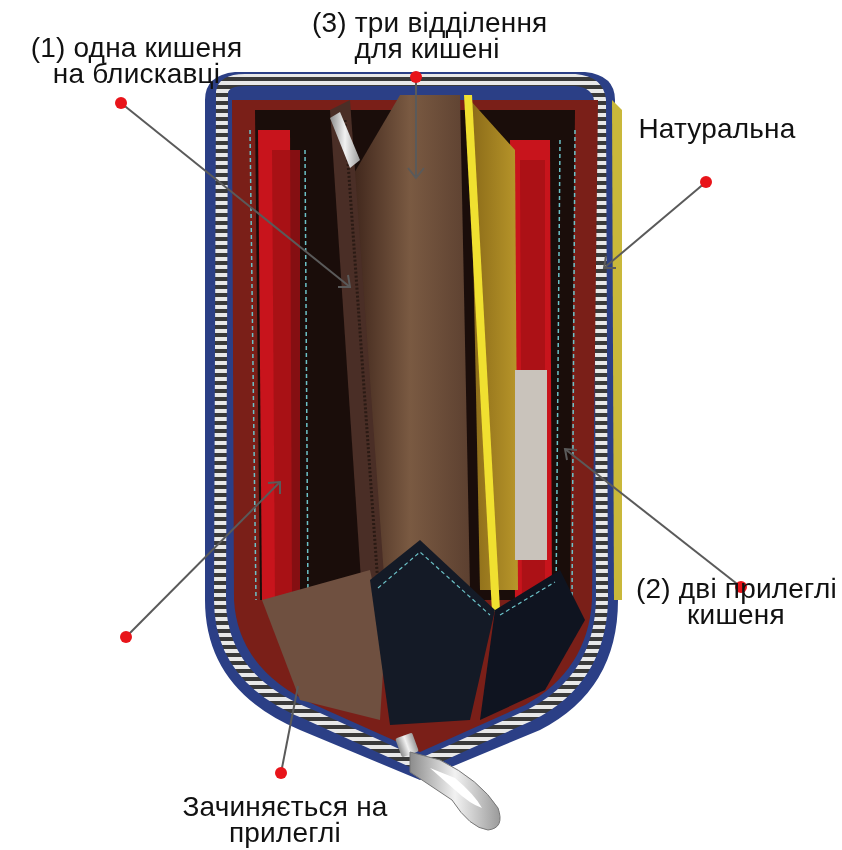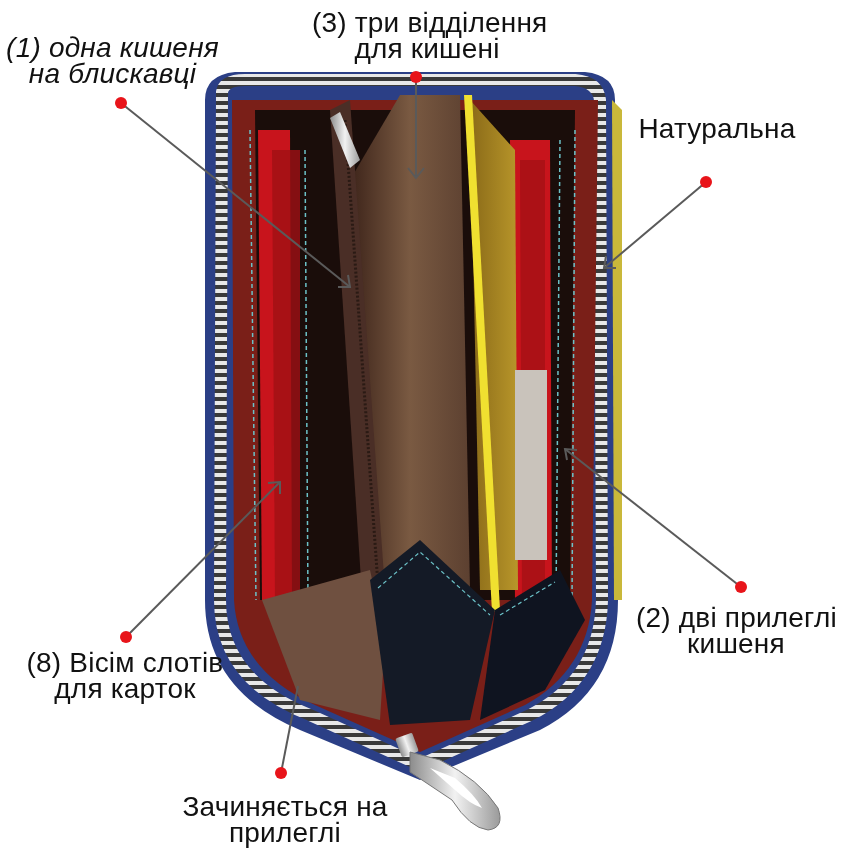--- a/index.html
+++ b/index.html
@@ -112,42 +112,38 @@
     <g fill="#e8141a">
       <circle cx="121" cy="103" r="6"></circle>
       <circle cx="416" cy="77" r="6"></circle>
       <circle cx="706" cy="182" r="6"></circle>
       <circle cx="741" cy="587" r="6"></circle>
       <circle cx="126" cy="637" r="6"></circle>
       <circle cx="281" cy="773" r="6"></circle>
     </g>
   </svg>
 
-  <div class="label" style="left:0;top:35px;width:225px;font-style:italic;">
+  <div class="label" style="left:24px;top:35px;width:225px;">
     <span>(1) одна кишеня</span>
     <span>на блискавці</span>
   </div>
 
   <div class="label" style="left:312px;top:10px;width:230px;">
     <span>(3) три відділення</span>
     <span>для кишені</span>
   </div>
 
   <div class="label" style="left:632px;top:116px;width:170px;">
     <span>Натуральна</span>
   </div>
 
-  <div class="label" style="left:636px;top:605px;width:200px;">
+  <div class="label" style="left:636px;top:576px;width:200px;">
     <span>(2) дві прилеглі</span>
     <span>кишеня</span>
   </div>
 
-  <div class="label" style="left:20px;top:650px;width:210px;">
-    <span>(8) Вісім слотів</span>
-    <span>для карток</span>
-  </div>
 
   <div class="label" style="left:180px;top:786px;width:210px;margin-top:8px;">
     <span>Зачиняється на</span>
     <span>прилеглі</span>
   </div>
 
 </div>
 
 </body></html>

